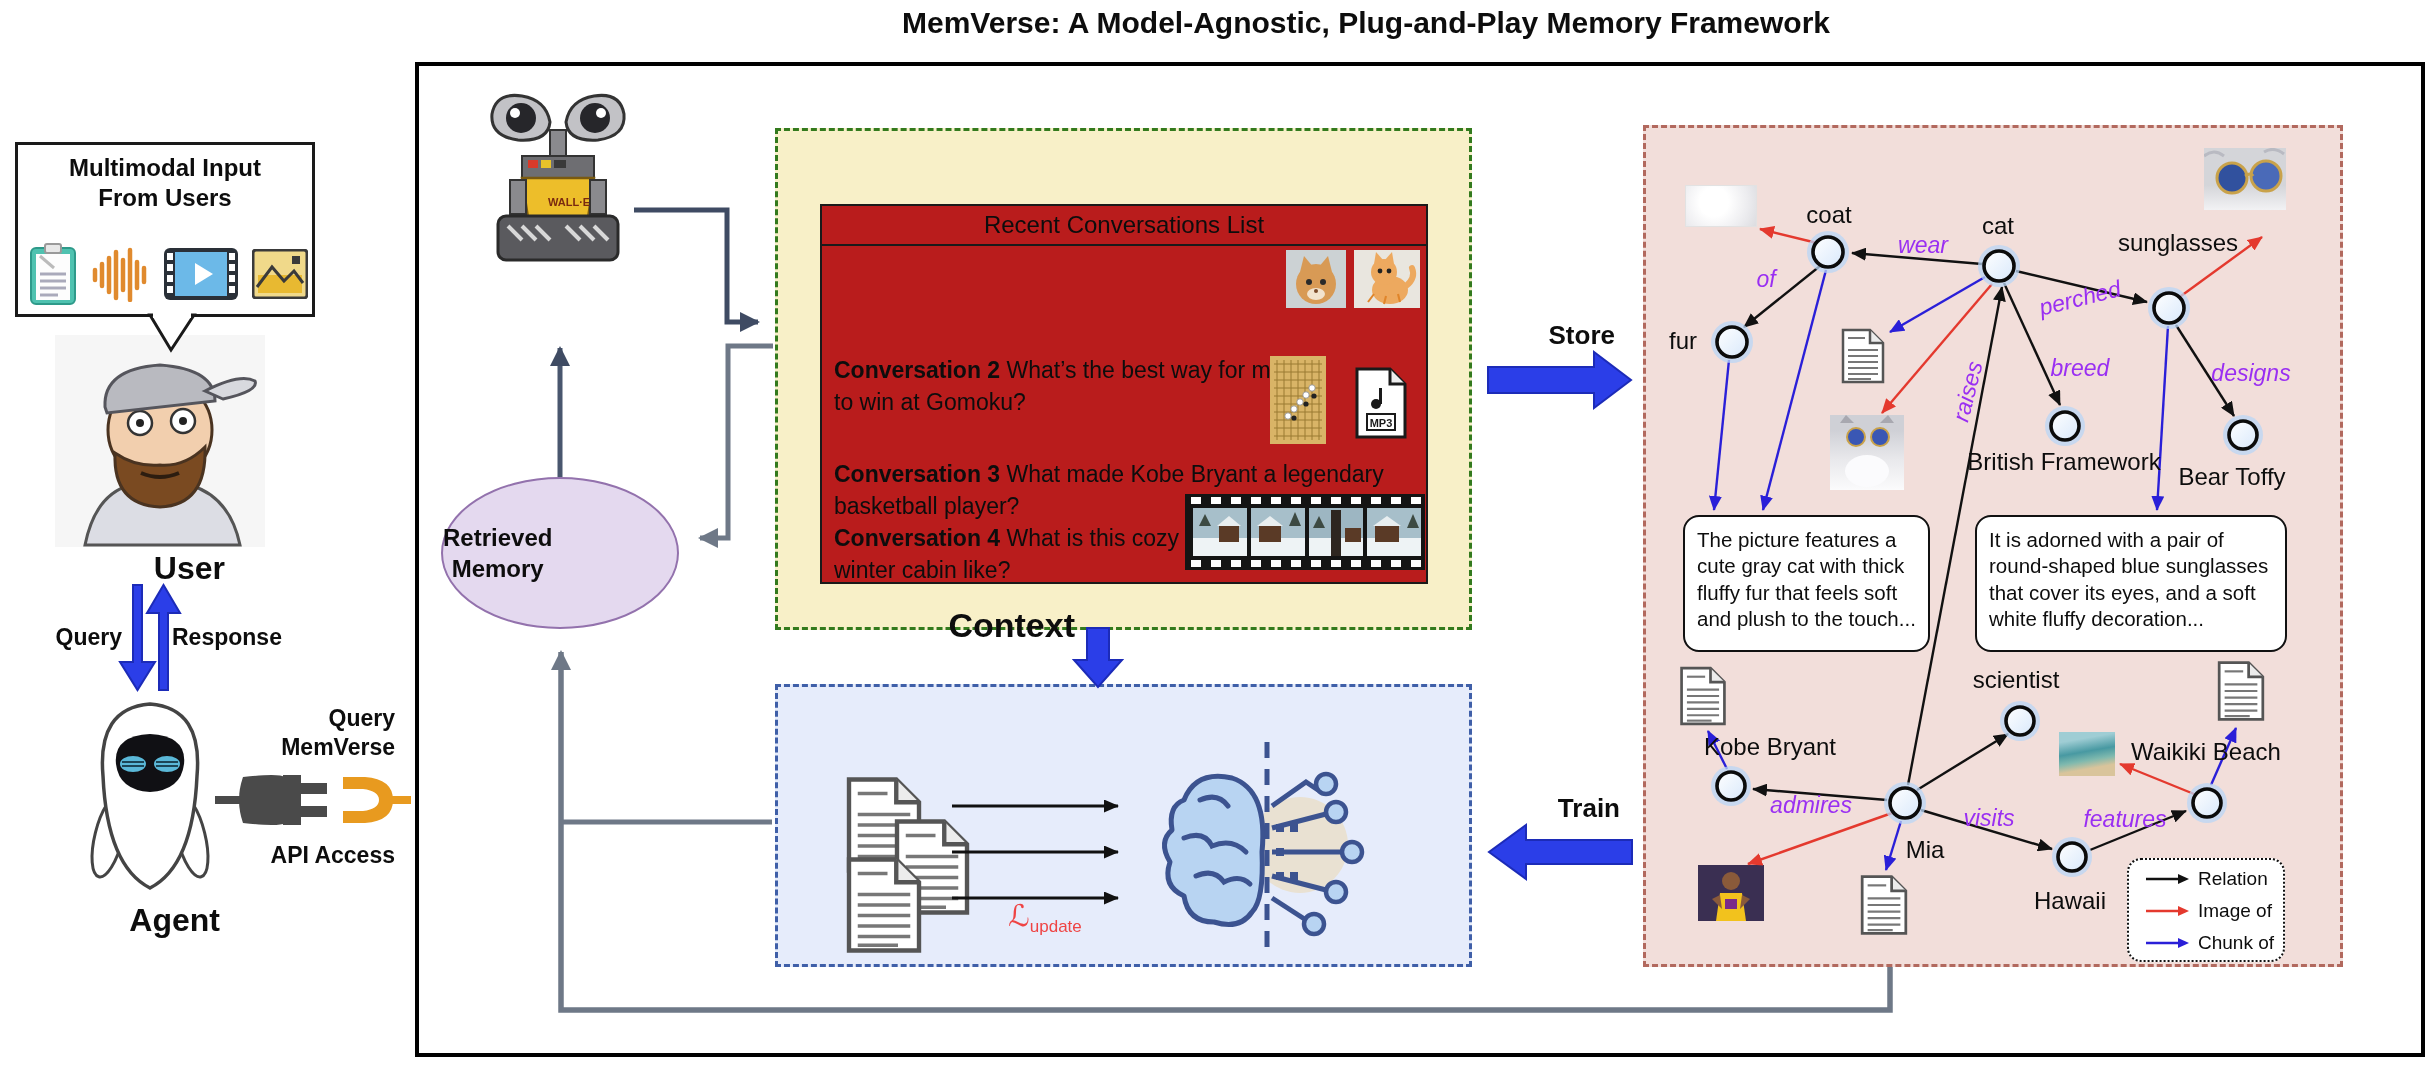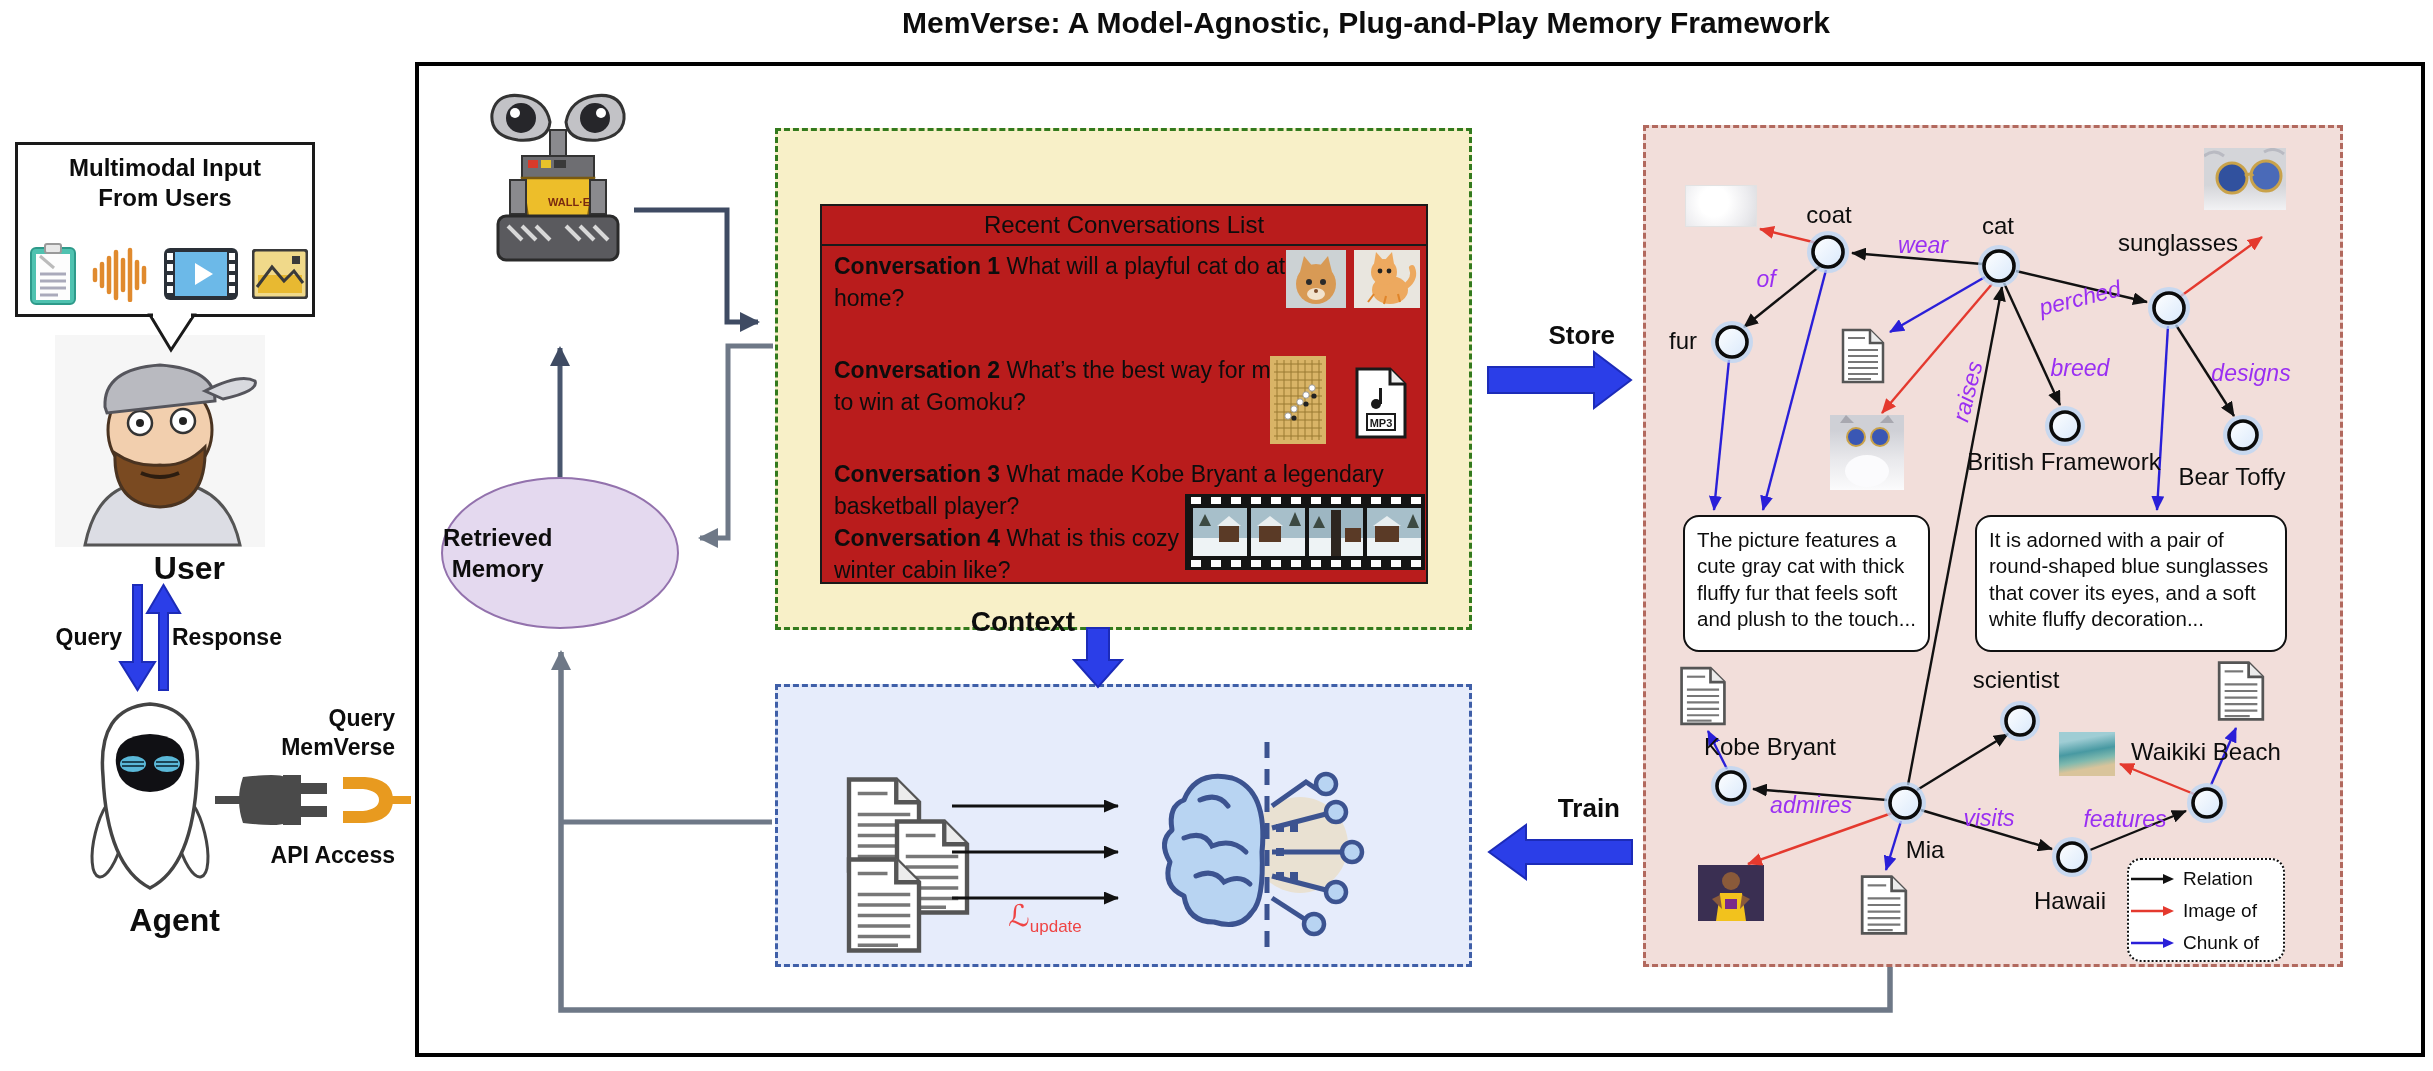--- a/index.html
+++ b/index.html
@@ -15,21 +15,21 @@
   #outer-box{position:absolute;left:415px;top:62px;width:2010px;height:995px;border:4px solid #000;box-sizing:border-box;background:#fff;}
   #bubble{position:absolute;left:15px;top:142px;width:300px;height:175px;background:#fff;border:3px solid #1a1a1a;box-sizing:border-box;text-align:center;}
   #bubble .bt{font-weight:bold;font-size:24px;line-height:1.25;margin-top:8px;color:#0d0d0d;}
   .icon-row{position:absolute;left:10px;top:94px;width:280px;height:70px;display:flex;align-items:center;justify-content:space-between;}
   #rm-ellipse{position:absolute;left:441px;top:477px;width:238px;height:152px;border-radius:50%;background:#e4d9ef;border:2.5px solid #9372ad;box-sizing:border-box;display:flex;align-items:center;justify-content:flex-start;text-align:center;font-weight:bold;font-size:24px;color:#0d0d0d;line-height:1.3;}
   #stm-table{position:absolute;left:820px;top:204px;width:608px;height:380px;background:#b91c1c;border:2.5px solid #1a1a1a;box-sizing:border-box;}
   #stm-table .hdr{height:38px;border-bottom:2.5px solid #1a1a1a;font-size:24px;color:#0d0d0d;text-align:center;line-height:38px;}
   .conv{position:absolute;left:12px;font-size:23px;color:#0d0d0d;line-height:1.4;}
   .conv b{font-weight:bold;}
   .caption{position:absolute;background:#fff;border:2.5px solid #111;border-radius:16px;font-size:20.5px;line-height:1.29;padding:10px 12px;color:#0d0d0d;box-sizing:border-box;}
-  #legend{position:absolute;left:2127px;top:858px;width:158px;height:104px;background:#fff;border:2.5px dotted #111;border-radius:14px;box-sizing:border-box;padding:8px 8px 6px 2px;display:flex;flex-direction:column;justify-content:space-between;}
+  #legend{position:absolute;left:2127px;top:858px;width:158px;height:104px;background:#fff;border:2.5px dotted #111;border-radius:14px;box-sizing:border-box;padding:8px 8px 6px 17px;display:flex;flex-direction:column;justify-content:space-between;}
   .lg-row{display:flex;align-items:center;gap:8px;font-size:19px;color:#0d0d0d;}
   .imgblk{position:absolute;box-sizing:border-box;}
   #fluffy-img{left:1685px;top:185px;width:72px;height:42px;background:radial-gradient(circle at 40% 40%,#ffffff 30%,#ececef 70%,#dcdce0);border:1px solid #e2e2e2;}
   #sunglasses-img{left:2204px;top:148px;width:82px;height:62px;background:linear-gradient(180deg,#d4d5d9 60%,#f2f2f4);}
   #graycat-img{left:1830px;top:415px;width:74px;height:75px;background:linear-gradient(180deg,#cfd0d6 20%,#e9e9ec 60%,#fbfbfc);}
   #beach-img{left:2059px;top:732px;width:56px;height:44px;background:linear-gradient(170deg,#9fcdd4 20%,#4899a2 45%,#7fb9ae 62%,#d9c49b 78%);}
   #kobe-img{left:1698px;top:865px;width:66px;height:56px;background:#3a2f52;}
   #filmstrip{left:1185px;top:494px;width:240px;height:76px;}
   #mp3-icon{left:1354px;top:366px;width:54px;height:74px;}
   #gomoku-img{left:1270px;top:356px;width:56px;height:88px;}
@@ -185,21 +185,20 @@
     <div>
       <div>Retrieved</div>
       <div>Memory</div>
     </div>
   </div>
 
   <div id="stm-box" class="dashedbox z1"></div>
   <div class="lbl" style="left:922px;top:148px;width:400px;font-size:31px;">Short-term Memory</div>
   <div id="stm-table" class="z2">
     <div class="hdr">Recent Conversations List</div>
-    <div class="conv" style="top:44px;width:460px;"><b>Conversation 1</b> <span>What will a playful cat do at home?</span></div>
     <div class="conv" style="top:148px;width:470px;"><b>Conversation 2</b> <span>What’s the best way for me to win at Gomoku?</span></div>
     <div class="conv" style="top:252px;width:570px;"><b>Conversation 3</b> <span>What made Kobe Bryant a legendary basketball player?</span></div>
     <div class="conv" style="top:316px;width:400px;"><b>Conversation 4</b> <span>What is this cozy winter cabin like?</span></div>
   </div>
 
   <svg class="abs z2" id="cat1-img" style="position:absolute;" viewBox="0 0 60 58">
     <rect width="60" height="58" fill="#ccd2d4"></rect>
       <circle cx="30" cy="34" r="20" fill="#d89a55"></circle>
     <path d="M14 22 L18 6 L28 18 Z" fill="#d89a55"></path>
       <path d="M46 22 L42 6 L32 18 Z" fill="#d89a55"></path>
@@ -560,21 +559,21 @@
           <circle cx="2072" cy="857" r="20" fill="#b9d5f6" opacity="0.75"></circle>
           <circle cx="2072" cy="857" r="14" fill="url(#nodeg)" stroke="#0b0b0b" stroke-width="3.6"></circle>
         </g>
       <g>
           <circle cx="2207" cy="803" r="20" fill="#b9d5f6" opacity="0.75"></circle>
           <circle cx="2207" cy="803" r="14" fill="url(#nodeg)" stroke="#0b0b0b" stroke-width="3.6"></circle>
         </g>
     </g>
   </svg>
 
-  <div class="lbl z4" style="left:935px;top:606px;width:140px;font-size:28px;">Context</div>
+  <div class="lbl z4" style="left:935px;top:606px;width:140px;font-size:34px;">Context</div>
   <div class="lbl z4" style="left:1495px;top:320px;width:120px;font-size:26px;">Store</div>
   <div class="lbl z4" style="left:1500px;top:793px;width:120px;font-size:26px;">Train</div>
 
   <div class="node-label z4" style="left:1779px;top:201px;width:100px;">coat</div>
   <div class="node-label z4" style="left:1948px;top:212px;width:100px;">cat</div>
   <div class="node-label z4" style="left:2098px;top:229px;width:160px;">sunglasses</div>
   <div class="node-label z4" style="left:1633px;top:327px;width:100px;">fur</div>
   <div class="node-label z4" style="left:1954px;top:448px;width:220px;">British Framework</div>
   <div class="node-label z4" style="left:2142px;top:463px;width:180px;">Bear Toffy</div>
   <div class="node-label z4" style="left:1670px;top:733px;width:200px;">Kobe Bryant</div>

